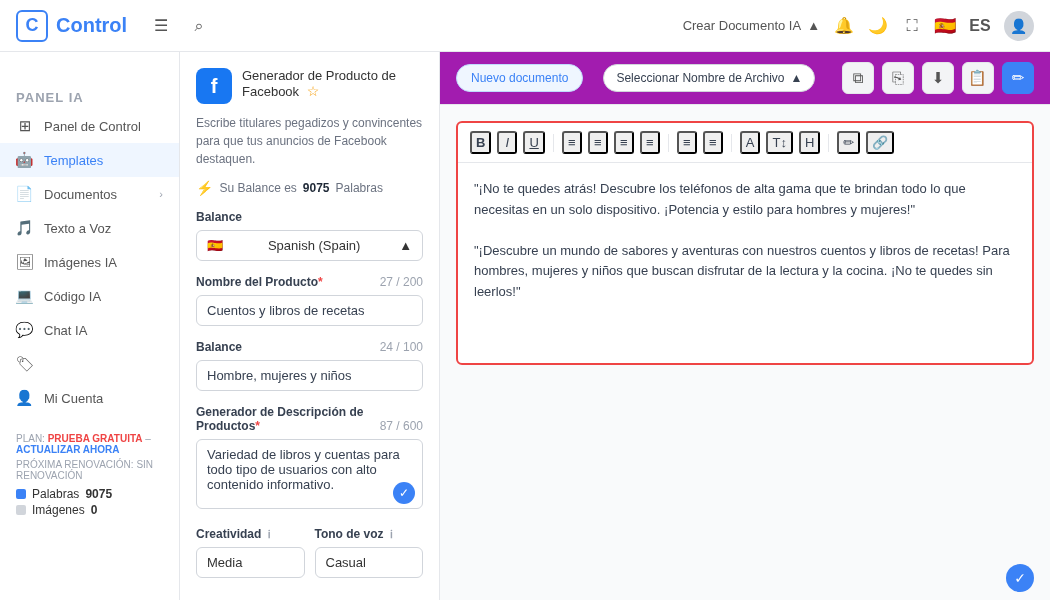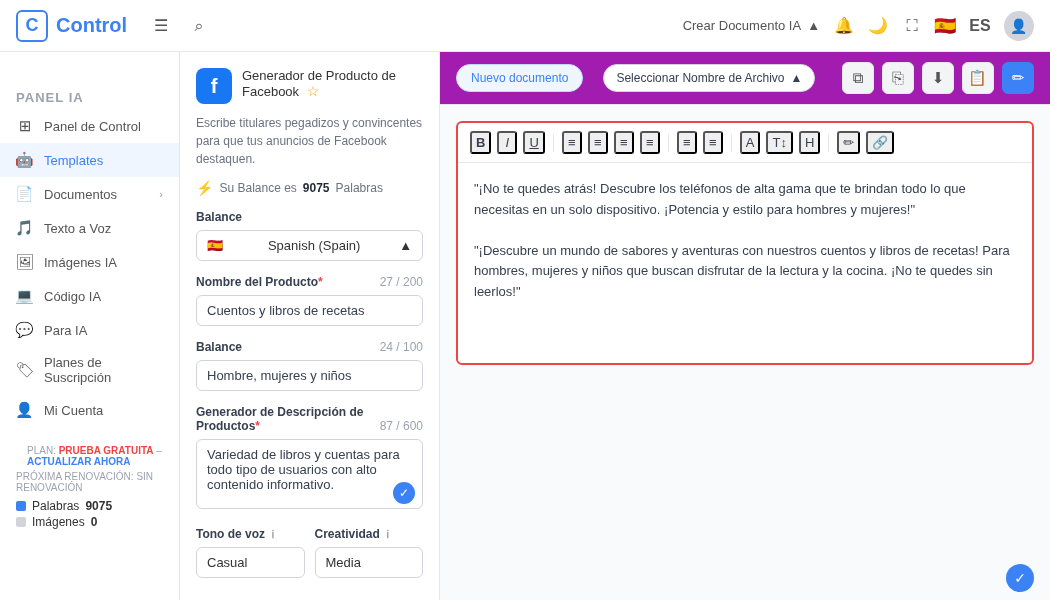--- a/index.html
+++ b/index.html
@@ -27,21 +27,21 @@
     .sidebar {
       width: 180px; background: #fff; border-right: 1px solid #e5e7eb;
       display: flex; flex-direction: column; padding: 16px 0; flex-shrink: 0; overflow-y: auto;
     }
     .sidebar-section-label { font-size: 13px; font-weight: 700; color: #9ca3af; text-transform: uppercase; letter-spacing: 0.08em; padding: 6px 16px 4px; margin-top: 16px; }
     .sidebar-item { display: flex; align-items: center; gap: 10px; padding: 8px 16px; cursor: pointer; color: #555; font-size: 13px; border-radius: 0; transition: background 0.15s; }
     .sidebar-item.active { color: #3b82f6; background: #eff6ff; }
     .sidebar-item .s-icon { width: 18px; height: 18px; display: flex; align-items: center; justify-content: center; font-size: 15px; flex-shrink: 0; }
     .sidebar-item .s-arrow { margin-left: auto; font-size: 11px; color: #9ca3af; }
     .sidebar-credits { padding: 10px 16px; margin-top: 8px; }
-    .plan-row { font-size: 10px; color: #9ca3af; margin-bottom: 4px; margin-left: 11px; }
+    .plan-row { font-size: 10px; color: #9ca3af; margin-bottom: 4px; }
     .plan-row a { color: #ef4444; text-decoration: none; font-weight: 600; }
     .plan-row a.update { color: #3b82f6; }
     .renov-row { font-size: 10px; color: #9ca3af; margin-bottom: 6px; }
     .credit-row { display: flex; align-items: center; gap: 6px; font-size: 12px; margin-bottom: 2px; }
     .credit-dot { width: 10px; height: 10px; border-radius: 2px; background: #3b82f6; }
     .credit-dot.gray { background: #d1d5db; }
 
     
     .middle-panel { width: 260px; background: #fff; border-right: 1px solid #e5e7eb; overflow-y: auto; flex-shrink: 0; padding: 16px; }
     .tool-header { display: flex; align-items: flex-start; gap: 10px; margin-bottom: 10px; }
@@ -137,27 +137,26 @@
     <div class="sidebar-item">
       <span class="s-icon">🖼</span>
       <span>Imágenes IA</span>
     </div>
     <div class="sidebar-item">
       <span class="s-icon">💻</span>
       <span>Código IA</span>
     </div>
     <div class="sidebar-item">
       <span class="s-icon">💬</span>
-      <span>Para IA</span>
+      <span>Chat IA</span>
     </div>
 
 
     <div class="sidebar-item">
       <span class="s-icon">🏷</span>
-      <span>Planes de Suscripción</span>
     </div>
     <div class="sidebar-item">
       <span class="s-icon">👤</span>
       <span>Mi Cuenta</span>
     </div>
 
     <div class="sidebar-credits">
       <div class="plan-row">
         <span>PLAN: </span><a href="#">PRUEBA GRATUITA</a><span> – </span><a href="#" class="update">ACTUALIZAR AHORA</a>
       </div>
@@ -223,34 +222,34 @@
       </div>
       <div class="textarea-wrapper">
         <textarea class="input-box" style="">Variedad de libros y cuentas para todo tipo de usuarios con alto contenido informativo.</textarea>
         <div class="check-icon-abs">✓</div>
       </div>
     </div>
 
     <div class="two-col">
       <div class="field-section">
         <div class="field-label">
+          <span>Creatividad</span>
+          <span class="info-icon">ℹ</span>
+        </div>
+        <div class="select-box">
+          <span>Media</span>
+        </div>
+      </div>
+      <div class="field-section">
+        <div class="field-label">
           <span>Tono de voz</span>
           <span class="info-icon">ℹ</span>
         </div>
         <div class="select-box">
           <span>Casual</span>
-        </div>
-      </div>
-      <div class="field-section">
-        <div class="field-label">
-          <span>Creatividad</span>
-          <span class="info-icon">ℹ</span>
-        </div>
-        <div class="select-box">
-          <span>Media</span>
         </div>
       </div>
     </div>
   </div>
 
   <div class="right-panel">
     <div class="doc-toolbar">
       <div class="doc-tab active">Nuevo documento</div>
       <div class="select-name-btn">
         <span>Seleccionar Nombre de Archivo</span>

